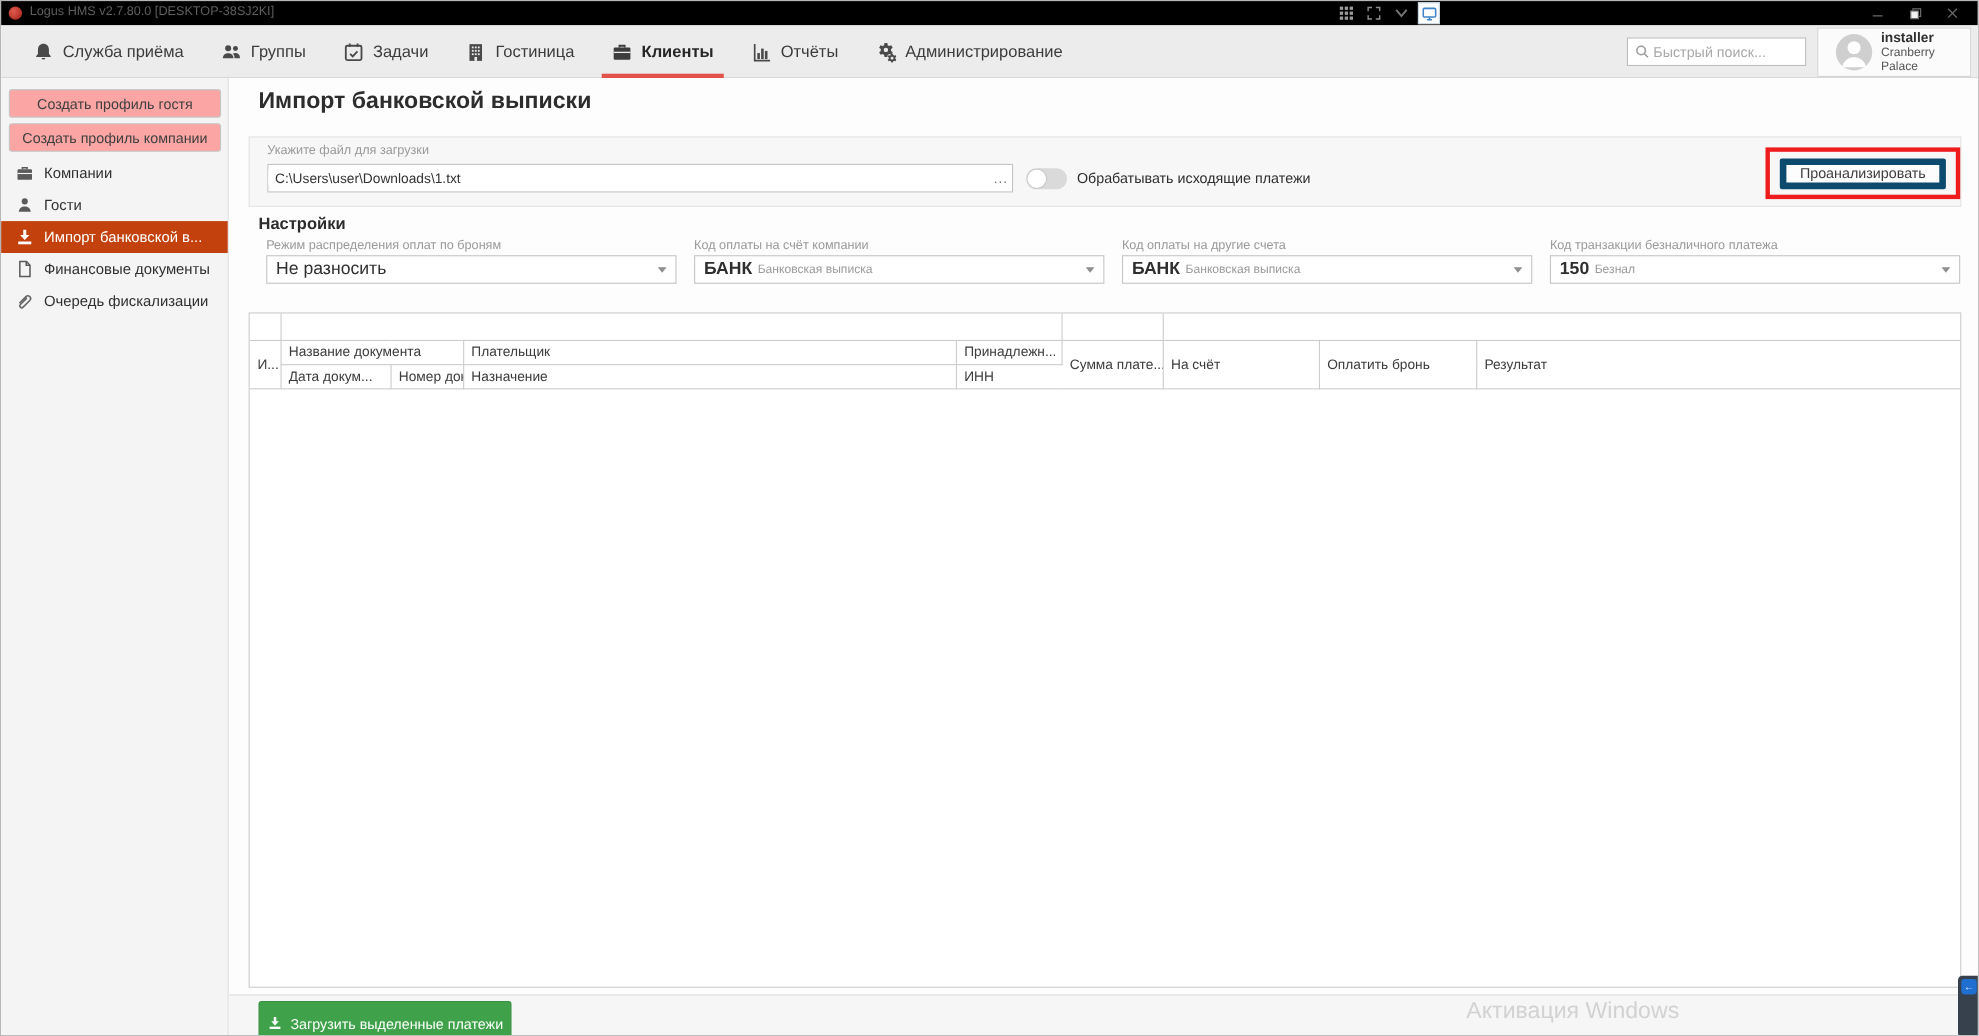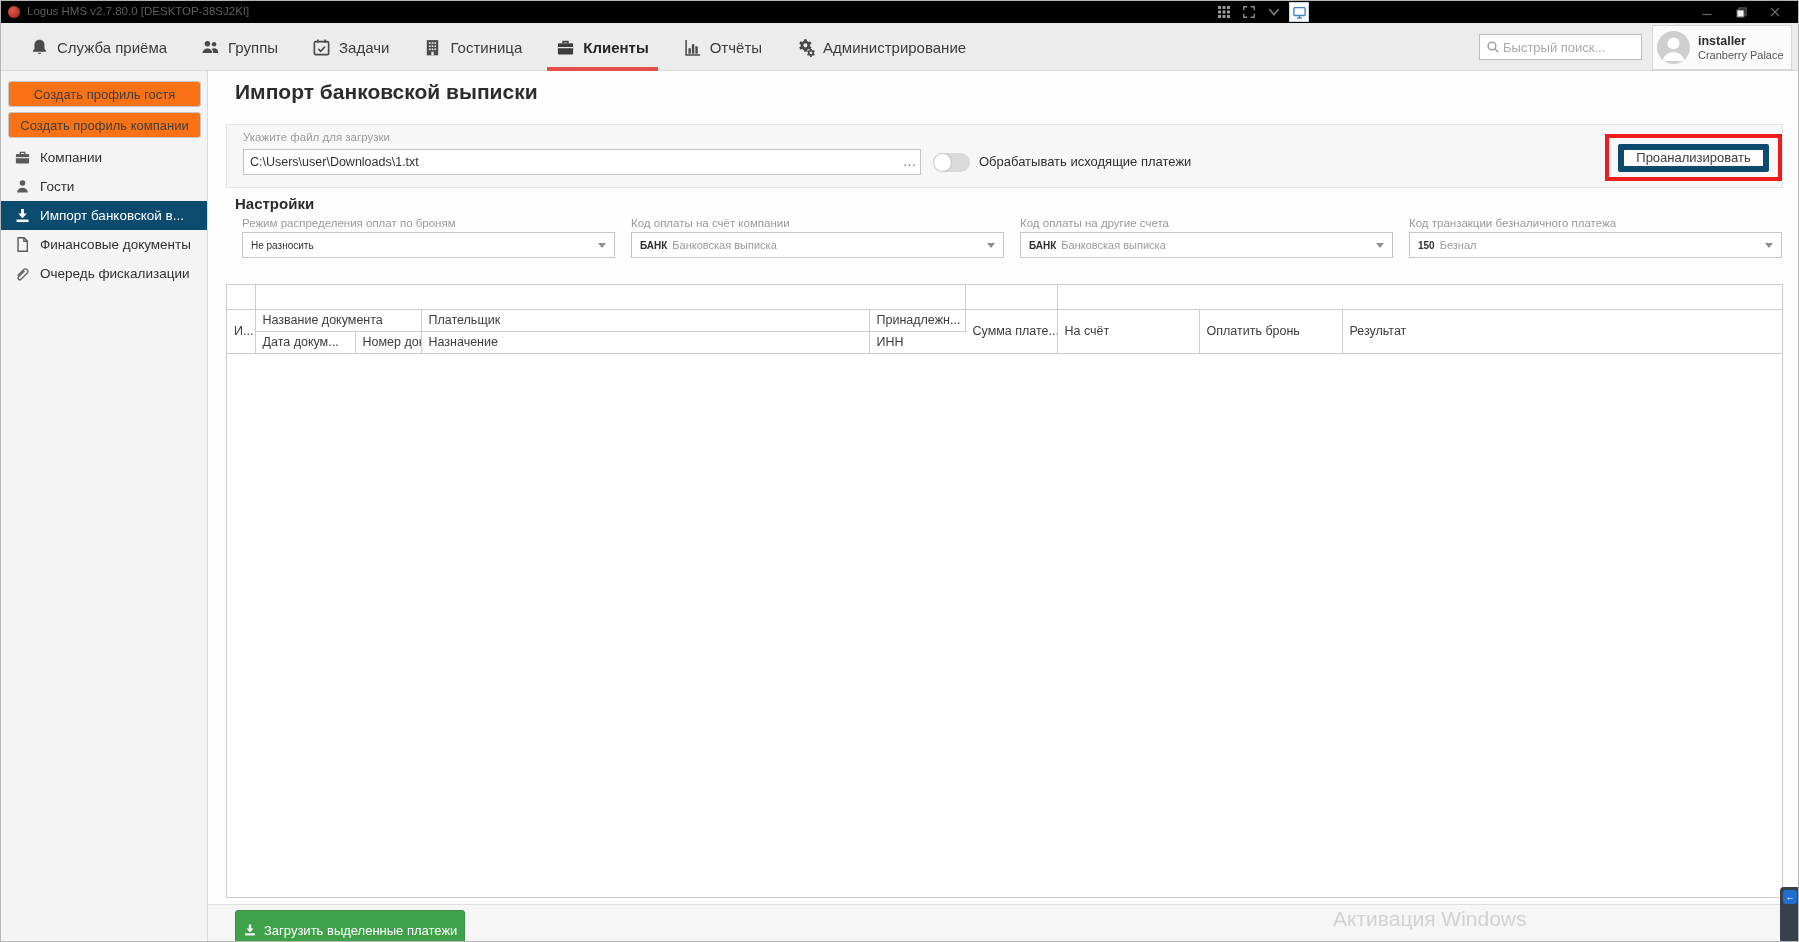--- a/index.html
+++ b/index.html
@@ -24,33 +24,33 @@
   .tab { position:relative; display:flex; align-items:center; gap:8px; padding:0 9px; margin-right:16px; height:48px;
          font-size:15px; color:#3c3c3c; cursor:pointer; }
   .tab .ticon { display:flex; width:19px; height:19px; }
   .tab.active { font-weight:bold; color:#262626; }
   .tab.active::after { content:""; position:absolute; left:0; right:0; bottom:0; height:4px; background:#e2514a; }
   .qsearch { position:absolute; left:1478px; top:11px; width:163px; height:26px; background:#fff; border:1px solid #bdbdbd; display:flex; align-items:center; }
   .qsearch svg { margin:0 3px 0 6px; flex:none; }
   .qsearch input { border:none; outline:none; width:100%; font-size:13px; color:#15803d; font-family:inherit; background:transparent; }
   .qsearch input::placeholder { color:#a9a9a9; }
   .usercard { position:absolute; left:1651px; top:2px; width:140px; height:45px; background:#fbfbfb; border:1px solid #d6d6d6;
-              display:flex; align-items:center; gap:8px; padding:0 4px; }
+              display:flex; align-items:center; gap:8px; padding:0 16px; }
   .avatar { width:33px; height:33px; border-radius:50%; background:#cfcfcf; overflow:hidden; flex:none; }
   .uname { font-size:12.5px; font-weight:bold; color:#2f2f2f; line-height:15px; }
   .uorg  { font-size:11px; color:#555; line-height:13px; }
 
   
   #sidebar { position:absolute; left:0; top:70px; width:207px; height:872px; background:#f4f4f4; border-right:1px solid #dadada; }
-  .side-btn { position:absolute; left:7px; width:193px; height:26px; background:#f97316; border:1px solid #c6c6c6; border-radius:3px;
+  .side-btn { position:absolute; left:7px; width:193px; height:26px; background:#fca5a5; border:1px solid #c6c6c6; border-radius:3px;
               font-size:13px; color:#3f3f3f; display:flex; align-items:center; justify-content:center; cursor:pointer;text-align:right; }
   .side-items { position:absolute; left:0; top:72px; width:100%; }
   .side-item { height:29px; display:flex; align-items:center; gap:9px; padding-left:13px; font-size:13.5px; color:#303030; cursor:pointer; }
   .side-item .sicon { width:17px; height:17px; display:flex; flex:none; }
-  .side-item.active { background:#0c4a6e; color:#fff; }
+  .side-item.active { background:#c2410c; color:#fff; }
 
   
   #main { position:absolute; left:207px; top:70px; width:1592px; height:872px; background:#fdfdfd; }
   .page-title { position:absolute; left:27px; top:9px; font-size:21px; font-weight:bold; color:#2d2d2d; }
 
   .file-panel { position:absolute; left:18px; top:53px; width:1557px; height:64px; background:#f7f7f7; border:1px solid #e3e3e3; }
   .file-label { position:absolute; left:16px; top:6px; font-size:11.5px; color:#9a9a9a; }
   .file-box { position:absolute; left:16px; top:24px; width:678px; height:26px; background:#fff; border:1px solid #c5c5c5; display:flex; align-items:center; }
   .file-box input { flex:1; border:none; outline:none; font-size:12.5px; color:#333; padding:0 6px; font-family:inherit; }
   .browse { width:20px; text-align:center; color:#666; font-size:12px; cursor:pointer; letter-spacing:1px; }
@@ -59,21 +59,21 @@
   .toggle-label { position:absolute; left:752px; top:29px; font-size:13px; color:#2e2e2e; }
   .analyze-wrap { position:absolute; right:0px; top:9px; width:177px; height:47px; border:4px solid #ee1c1c; display:flex; align-items:center; justify-content:center; }
   .analyze-btn { width:151px; height:28px; background:#fdfdfd; border:6px solid #0c4a6e; border-radius:2px; font-size:13px; color:#3d3d3d;
                  display:flex; align-items:center; justify-content:center; cursor:pointer; }
 
   .settings-title { position:absolute; left:27px; top:124px; font-size:15px; font-weight:bold; color:#2c2c2c; }
   .settings-row { position:absolute; left:34px; top:146px; width:1540px; display:flex; gap:16px; }
   .sfield { flex:1; }
   .sfield .slabel { font-size:11.5px; color:#9a9a9a; margin-bottom:3px; }
   .selectbox { height:26px; background:#fff; border:1px solid #c5c5c5; display:flex; align-items:center; padding:0 8px; cursor:pointer; }
-  .selectbox .val { font-size:10px; color:#2f2f2f; font-weight:bold; white-space:nowrap; }
+  .selectbox .val { font-size:16px; color:#2f2f2f; font-weight:bold; white-space:nowrap; }
   .selectbox .val.plain { font-weight:normal; }
   .selectbox .val2 { font-size:11px; color:#9a9a9a; margin-left:5px; white-space:nowrap; }
   .caret { margin-left:auto; width:0; height:0; border-left:4px solid transparent; border-right:4px solid transparent; border-top:5px solid #8f8f8f; }
 
   .grid-wrap { position:absolute; left:18px; top:213px; width:1557px; height:614px; border:1px solid #ccc; background:#fff; }
   table.hdr { width:100%; border-collapse:collapse; table-layout:fixed; }
   table.hdr td { border-right:1px solid #ccc; border-bottom:1px solid #ccc; font-size:12.5px; color:#3c3c3c;
                  padding:2px 7px; background:#fff; overflow:hidden; white-space:nowrap; }
   table.hdr td:last-child { border-right:none; }
   tr.band td { height:24px; }

